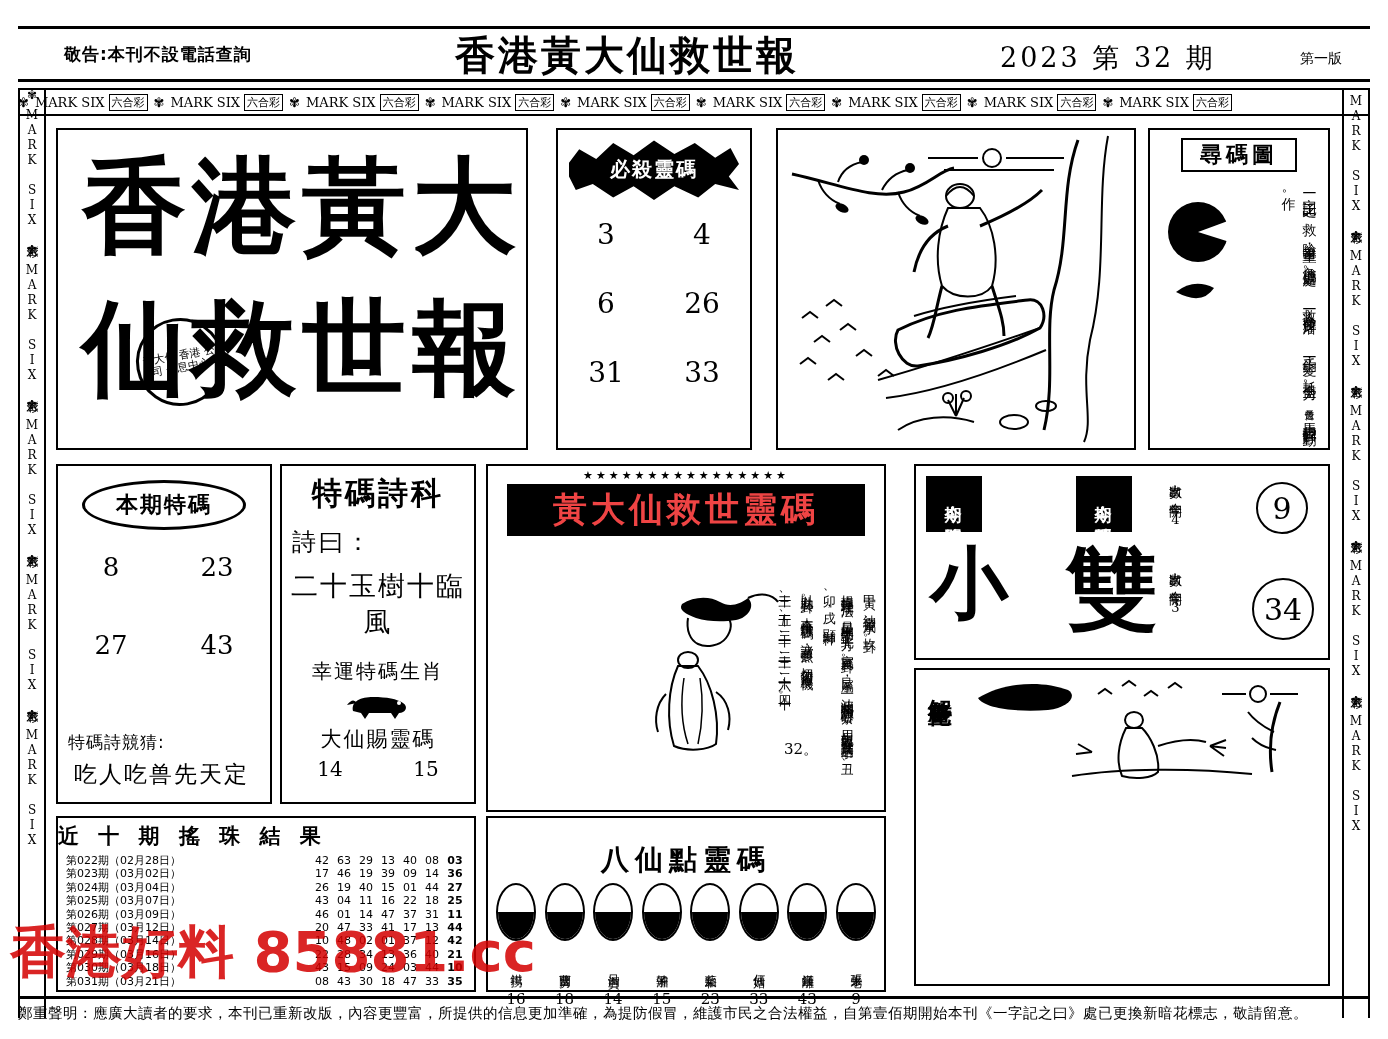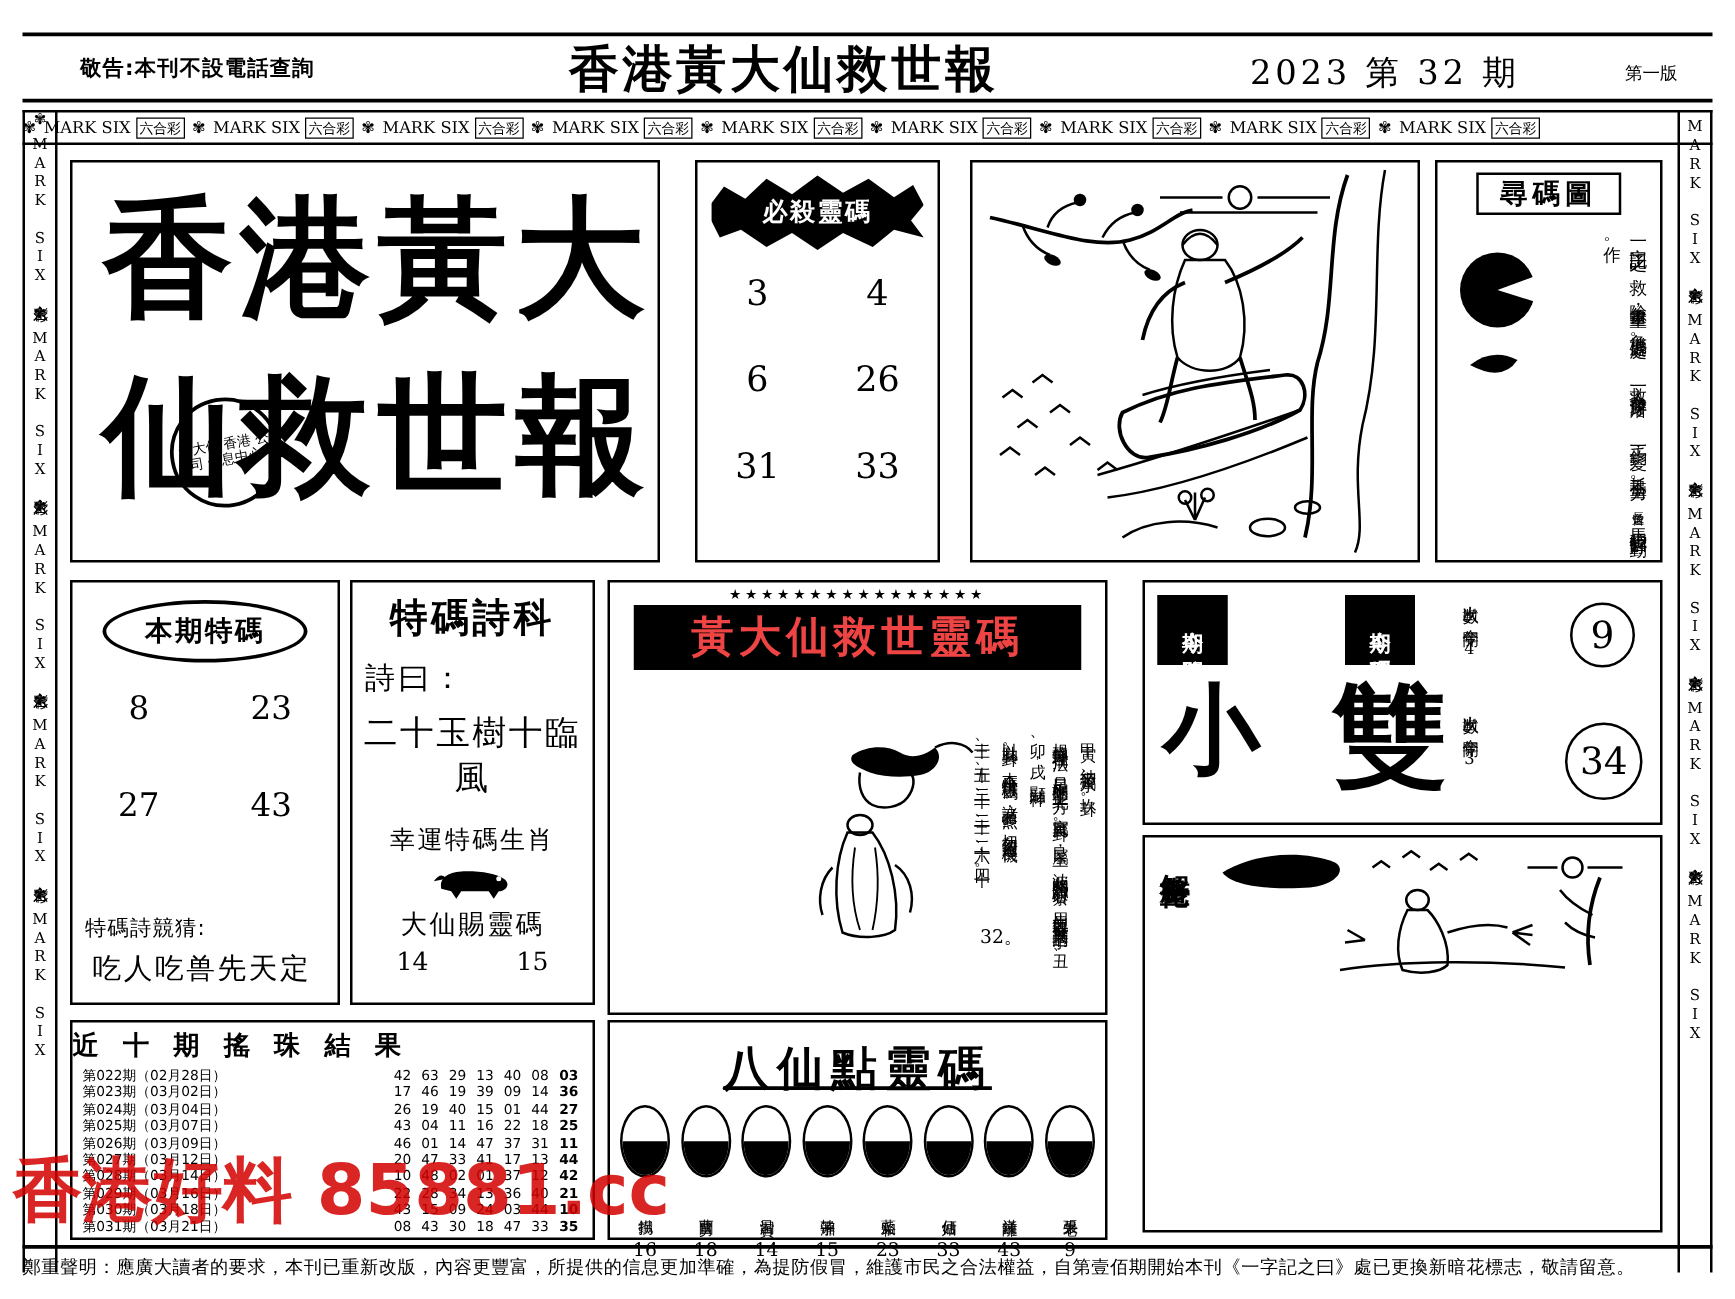--- a/index.html
+++ b/index.html
@@ -254,23 +254,23 @@
   table.res td {
     font-family:"DejaVu Sans", sans-serif; font-size:11px;
     padding:0px 1px; white-space:nowrap; line-height:1.22;
   }
   td.issue { text-align:left; }
   td.n { text-align:center; width:22px; }
   td.sp { text-align:center; width:24px; font-weight:bold; }
   
   #ba-box { left:486px; top:816px; width:400px; height:176px; }
   .ba-title {
-    text-align:center; margin-top:12px;
+    text-align:center; margin-top:23px;
     font-family:"DejaVu Serif", serif; font-weight:bold;
-    font-size:37px; letter-spacing:6px;text-decoration:underline;
+    font-size:28px; letter-spacing:6px;
   }
   .ba-row {
     display:flex; justify-content:space-between;
     padding:4px 6px 0;
   }
   .ba-cell { width:44px; text-align:center; }
   .ba-oval {
     width:40px; height:58px; border:2px solid #000; border-radius:50%;
     margin:0 auto; position:relative; overflow:hidden;
   }

